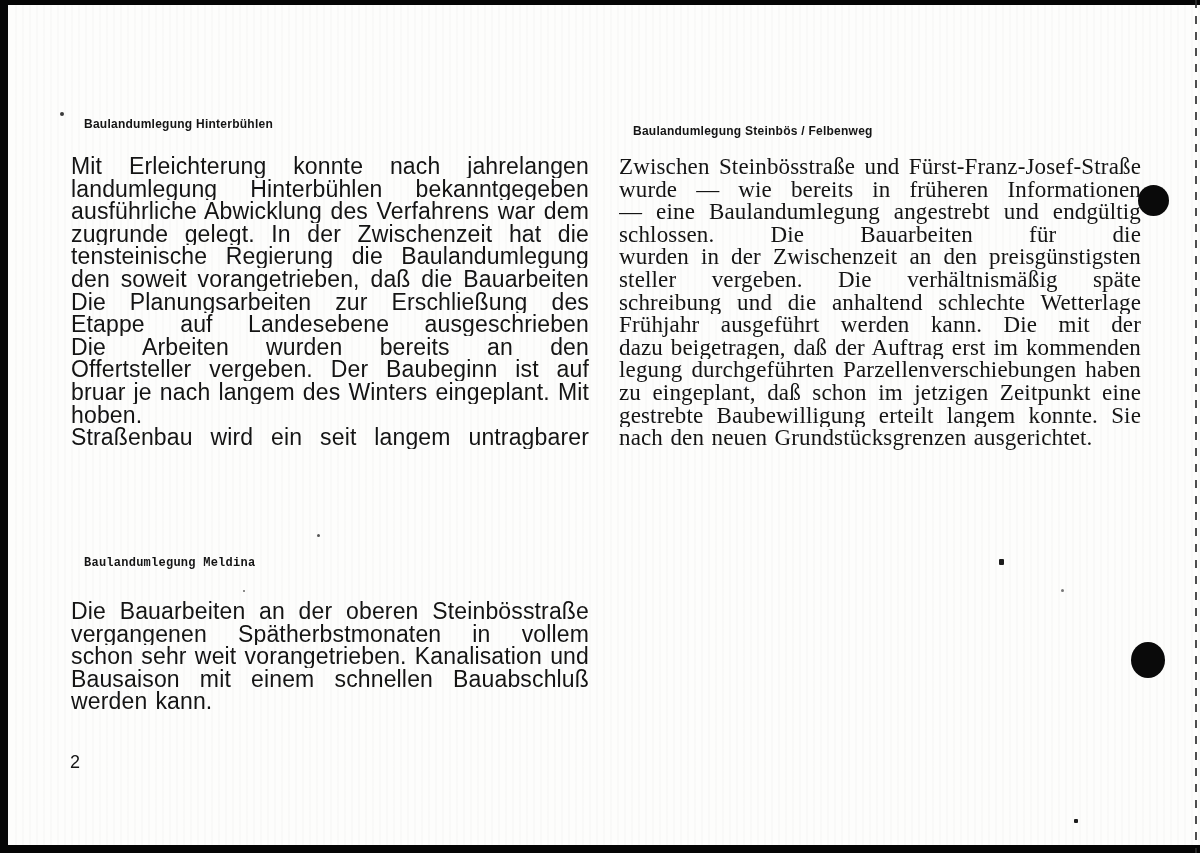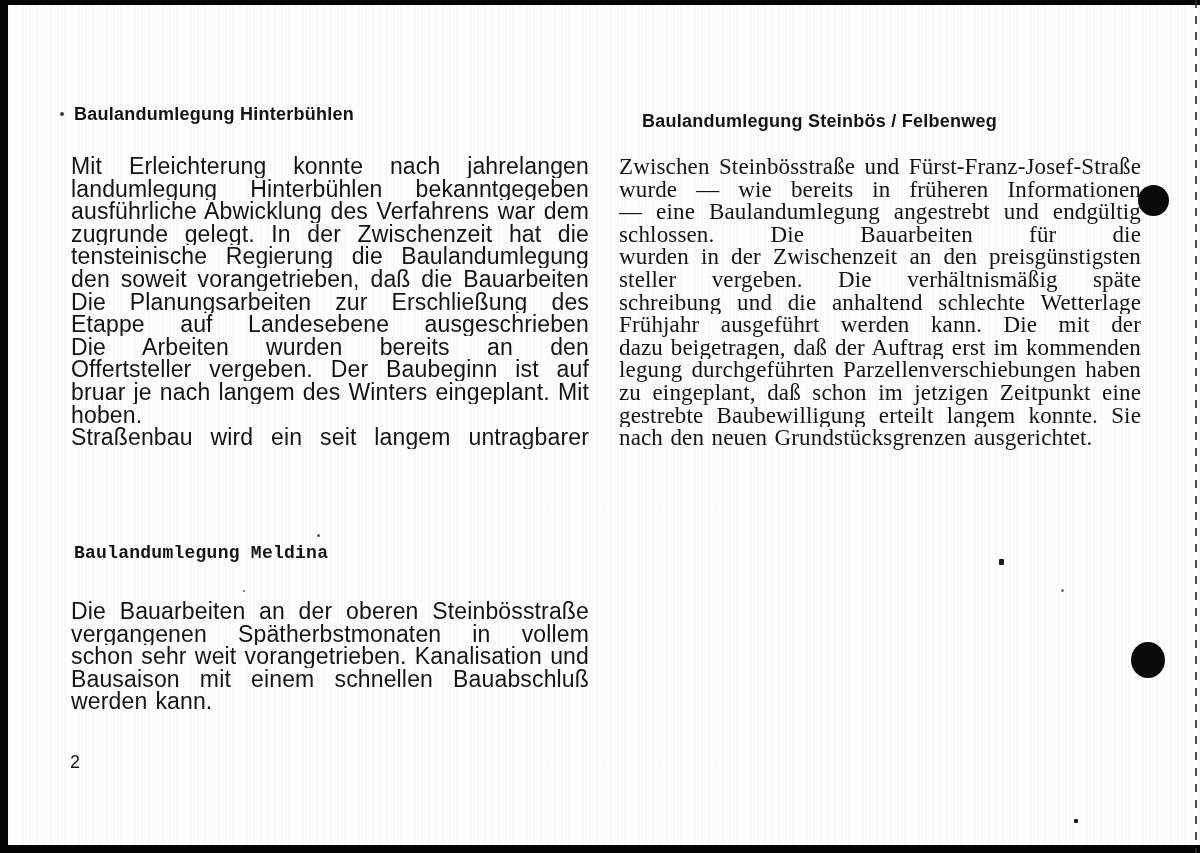--- a/index.html
+++ b/index.html
@@ -38,30 +38,30 @@
   .punch-hole {
     position: absolute;
     background: #0a0a0a;
     border-radius: 50%;
   }
   .hole-1 { left: 1138px; top: 185px; width: 31px; height: 31px; }
   .hole-2 { left: 1131px; top: 642px; width: 34px; height: 36px; }
 
   .section-heading {
     position: absolute;
-    margin: 4px;
-    font-size: 18px;
+    margin: 14px;
+    font-size: 12px;
     line-height: 21px;
     font-weight: bold;
     letter-spacing: 0.25px;
     white-space: nowrap;
   }
   .h-hinterbuehlen { left: 70px;  top: 100px; }
   .h-meldina       { left: 70px;  top: 539px; font-family: Liberation Mono, monospace; }
-  .h-steinboes     { left: 638px; top: 107px; }
+  .h-steinboes     { left: 619px; top: 107px; }
 
   .paragraph {
     position: absolute;
     font-size: 23px;
     letter-spacing: 0.15px;
     word-spacing: 1.5px;
   }
   .p-hinterbuehlen { left: 71px;  top: 155px; width: 518px; }
   .p-meldina       { left: 71px;  top: 600px; width: 518px; }
   .p-steinboes     { left: 619px; top: 156px; width: 522px; font-family: Liberation Serif, serif; }

